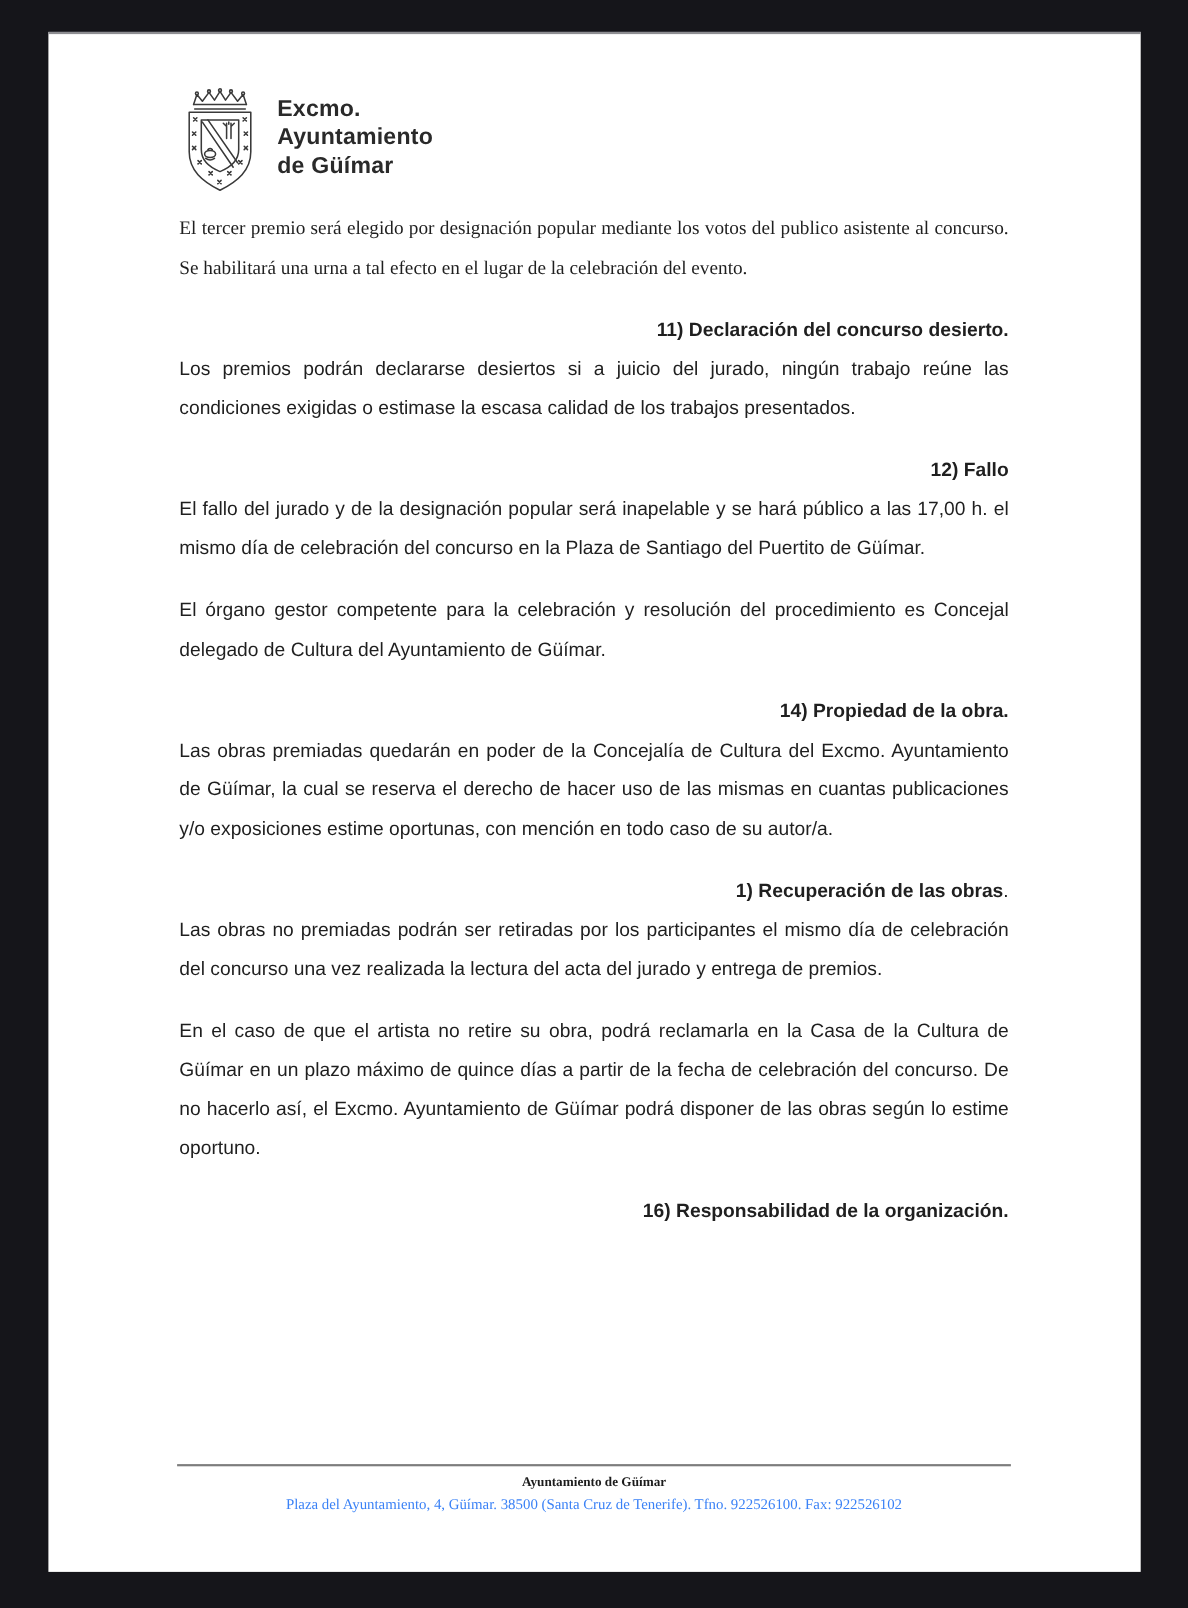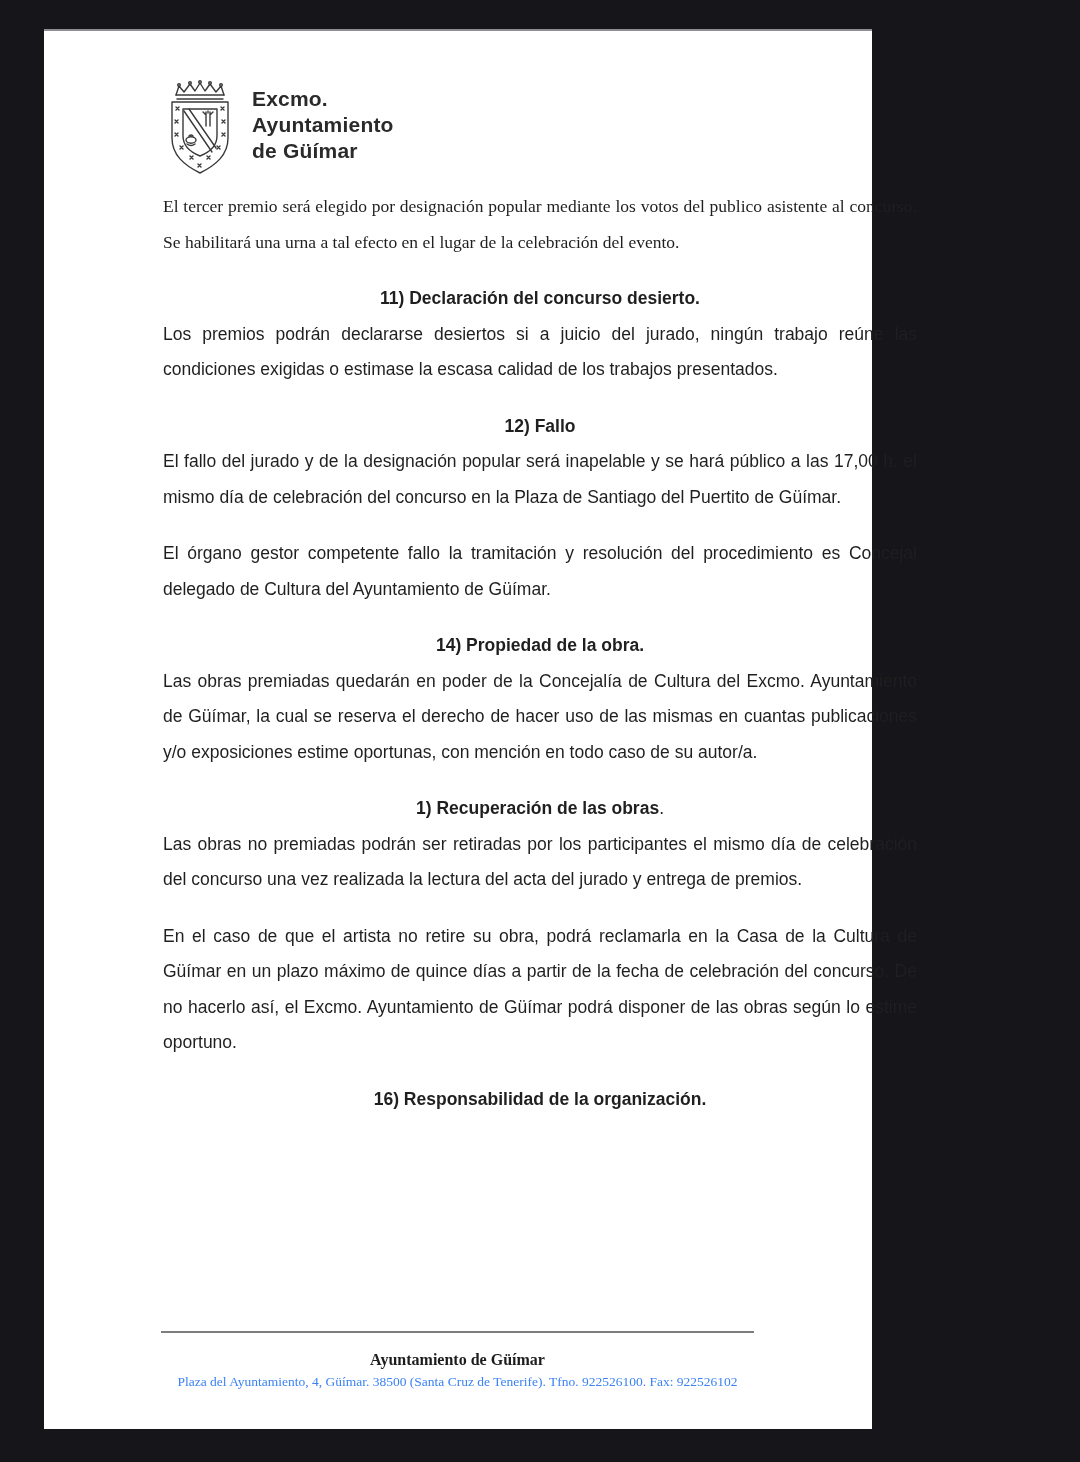--- a/index.html
+++ b/index.html
@@ -6,21 +6,21 @@
   html, body {
     width: 1080px; height: 1462px;
     background: #15151a;
     font-family: "Liberation Sans", sans-serif;
     overflow: hidden;
   }
   .frame { position: relative; width: 1080px; height: 1462px; }
   .page {
     position: absolute;
     left: 44px; top: 29px;
-    width: 828px; height: 1400px;
+    width: 993px; height: 1400px;
     background: #ffffff;
     border-top: 2px solid #8e8e92;
     color: #1f1f1f;
     padding-left: 48px;
   }
   .content {
     position: absolute;
     left: 119px; top: 0;
     width: 754px;
   }
@@ -43,44 +43,44 @@
     font-size: 17.5px;
     line-height: 35.5px;
     text-align: justify;
   }
   .intro { margin-top: 9px; font-family: Liberation Serif, serif; }
   .section { margin-top: 21px; }
   .section h2 {
     font-size: 17.5px;
     line-height: 35.5px;
     font-weight: bold;
-    text-align: center;
+    text-align: right;
   }
   .section h2 .normal { font-weight: normal; }
   .section p {
     font-size: 17.5px;
     line-height: 35.5px;
     text-align: justify;
   }
   .footer {
     position: absolute;
     left: 117px; right: 118px;
     top: 1300px;
     text-align: center;
     font-family: "Liberation Serif", serif;
   }
   .footer-rule {
     border: none;
     border-top: 2px solid #7d7d7d;
     height: 0;
   }
   .footer-org {
-    margin-top: 18px;
+    margin-top: 7px;
     font-weight: bold;
-    font-size: 16px;
+    font-size: 12px;
     color: #1c1c1c;
   }
   .footer-address {
     margin-top: 5px;
     font-size: 13.5px;
     color: #3b82f6;
   }
 </style>
 </head>
 <body>
@@ -133,21 +133,21 @@
         <h2>11) Declaración del concurso desierto.</h2>
         <p>Los premios podrán declararse desiertos si a juicio del jurado, ningún trabajo reúne las condiciones exigidas o estimase la escasa calidad de los trabajos presentados.</p>
       </div>
 
       <div class="section">
         <h2>12) Fallo</h2>
         <p>El fallo del jurado y de la designación popular será inapelable y se hará público a las 17,00 h. el mismo día de celebración del concurso en la Plaza de Santiago del Puertito de Güímar.</p>
       </div>
 
       <div class="section">
-        <p>El órgano gestor competente fallo la tramitación y resolución del procedimiento es Concejal delegado de Cultura del Ayuntamiento de Güímar.</p>
+        <p>El órgano gestor competente para la celebración y resolución del procedimiento es Concejal delegado de Cultura del Ayuntamiento de Güímar.</p>
       </div>
 
       <div class="section">
         <h2>14) Propiedad de la obra.</h2>
         <p>Las obras premiadas quedarán en poder de la Concejalía de Cultura del Excmo. Ayuntamiento de Güímar, la cual se reserva el derecho de hacer uso de las mismas en cuantas publicaciones y/o exposiciones estime oportunas, con mención en todo caso de su autor/a.</p>
       </div>
 
       <div class="section">
         <h2><span>1) Recuperación de las obras</span><span class="normal">.</span></h2>
         <p>Las obras no premiadas podrán ser retiradas por los participantes el mismo día de celebración del concurso una vez realizada la lectura del acta del jurado y entrega de premios.</p>

